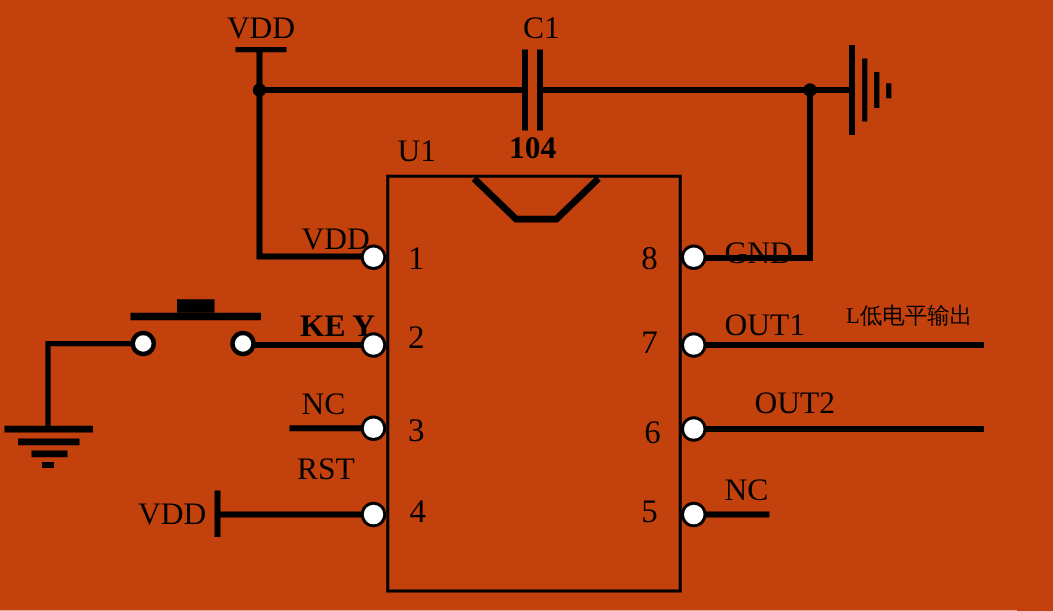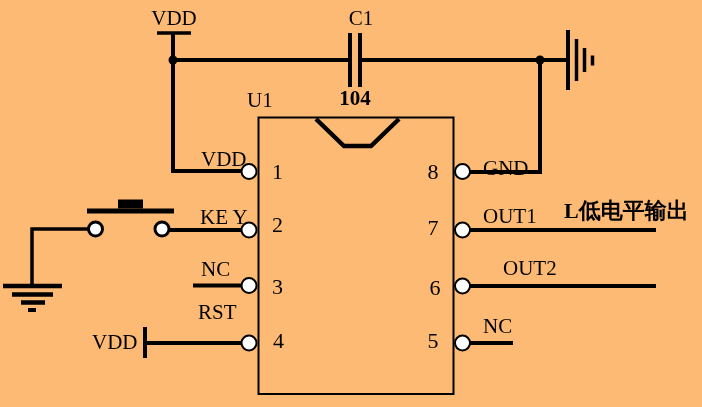--- a/index.html
+++ b/index.html
@@ -1,39 +1,39 @@
 <!DOCTYPE html>
 <html><head>
 <meta charset="utf-8">
 <style>
   html,body{margin:0;padding:0;background:#ffffff;}
   .stage{
     position:relative;
     width:702px;height:407px;
-    background:#fdba74;
+    background:#c2410c;
     font-family:"Liberation Serif","DejaVu Serif",serif;
     color:#000;
     overflow:hidden;
   }
   .stage svg{position:absolute;left:0;top:0;}
   .lbl{
     position:absolute;
     white-space:nowrap;
     font-size:21px;
     line-height:21px;
     color:#000;
   }
   .lbl.center{text-align:center;}
   .pinnum{
     position:absolute;
     font-size:22px;
     line-height:22px;
     white-space:nowrap;
   }
-  .cjk{font-size:22px;line-height:24px;font-weight:bold;}
+  .cjk{font-size:15px;line-height:24px;}
 </style>
 </head>
 <body>
 
 <div class="stage">
 
   <svg width="702" height="407" viewBox="0 0 702 407">
 
     <line x1="157" y1="33" x2="191" y2="33" stroke="#000" stroke-width="3.5"></line>
     <polyline points="173,34 173,171 244,171" fill="none" stroke="#000" stroke-width="4"></polyline>
@@ -82,24 +82,24 @@
     <circle cx="249" cy="343" r="7.5" fill="#fff" stroke="#000" stroke-width="2"></circle>
     <circle cx="462.5" cy="171.5" r="7.5" fill="#fff" stroke="#000" stroke-width="2"></circle>
     <circle cx="462.5" cy="230" r="7.5" fill="#fff" stroke="#000" stroke-width="2"></circle>
     <circle cx="462.5" cy="286" r="7.5" fill="#fff" stroke="#000" stroke-width="2"></circle>
     <circle cx="462.5" cy="343" r="7.5" fill="#fff" stroke="#000" stroke-width="2"></circle>
   </svg>
 
   <div class="lbl center" style="left:145px;top:8px;width:58px;">VDD</div>
   <div class="lbl center" style="left:339px;top:8px;width:44px;">C1</div>
   <div class="lbl center" style="left:330px;top:88px;width:50px;font-weight:bold;">104</div>
-  <div class="lbl" style="left:247px;top:90px;">U1</div>
+  <div class="lbl" style="left:265px;top:90px;">U1</div>
 
   <div class="lbl" style="left:201px;top:149px;">VDD</div>
-  <div class="lbl" style="left:200px;top:207px;">KE Y</div>
+  <div class="lbl" style="left:200px;top:207px;font-weight:bold;">KE Y</div>
   <div class="lbl" style="left:201px;top:259px;">NC</div>
   <div class="lbl" style="left:198px;top:302px;">RST</div>
 
   <div class="lbl" style="left:483px;top:158px;">GND</div>
   <div class="lbl" style="left:483px;top:206px;text-align:right;">OUT1</div>
   <div class="lbl" style="left:483px;top:258px;margin-left:20px;">OUT2</div>
   <div class="lbl" style="left:483px;top:316px;">NC</div>
 
   <div class="pinnum" style="left:272px;top:161px;">1</div>
   <div class="pinnum" style="left:272px;top:214px;">2</div>

